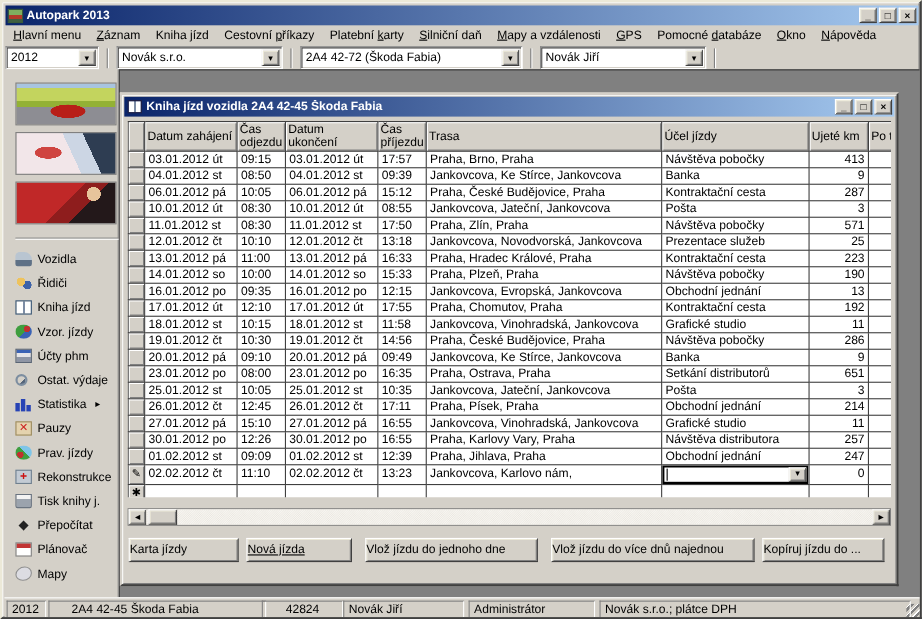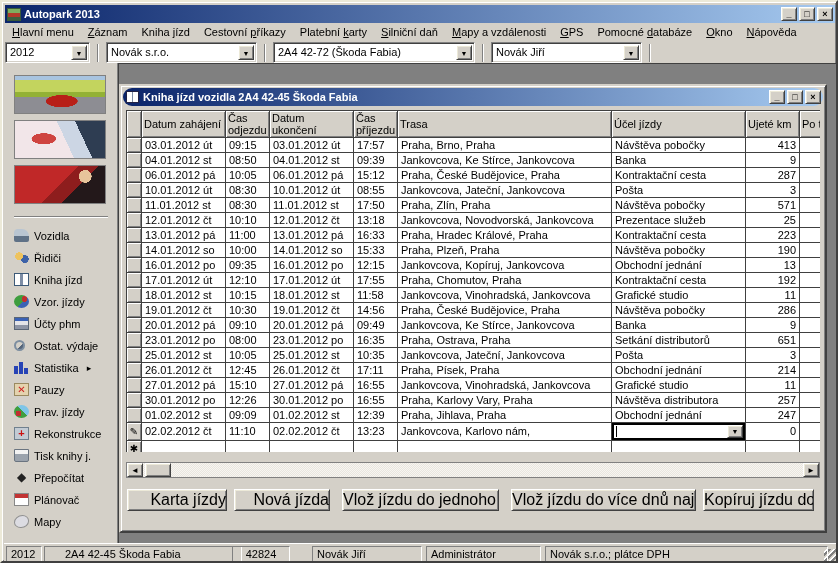--- a/index.html
+++ b/index.html
@@ -42,21 +42,21 @@
                box-shadow: inset 1px 1px 0 #ece9d8, inset -1px -1px 0 #808080; }
   .combo[data-name="year-combo"]    { width:85px; }
   .combo[data-name="company-combo"] { width:151px; }
   .combo[data-name="vehicle-combo"] { width:202px; }
   .combo[data-name="driver-combo"]  { width:151px; }
   .combo[data-name="trip-order-combo"] { width:172px; }
   .tool-sep { width:2px; height:18px; margin:0 7px; border-left:1px solid #808080; border-right:1px solid #fff; }
 
   
   #main { position:absolute; left:2px; top:61px; width:834px; height:480px; display:flex; }
-  #sidebar { width:114px; background:#d4d0c8; border-right:1px solid #808080;
+  #sidebar { width:104px; background:#d4d0c8; border-right:1px solid #808080;
              padding:12px 0 0 10px; position:relative; }
   .photo { width:92px; height:39px; margin-bottom:6px; border:1px solid #808080; }
   .photo-car { background:
       radial-gradient(ellipse 26px 10px at 52% 68%, #b81f18 0 60%, rgba(0,0,0,0) 62%),
       linear-gradient(180deg,#a8c4e0 0 10%, #c3d45e 10% 42%, #93b135 42% 58%, #8d8d93 58% 100%); }
   .photo-plane { background:
       radial-gradient(ellipse 20px 9px at 32% 48%, #cf4440 0 60%, rgba(0,0,0,0) 62%),
       linear-gradient(65deg, #f2e6e9 0 55%, #ccd6e4 55% 72%, #2e3d52 72% 100%); }
   .photo-fuel { background:
       radial-gradient(circle 7px at 78% 28%, #e7c49b 0 90%, rgba(0,0,0,0) 92%),
@@ -90,21 +90,21 @@
   .si[data-name="maps-icon"]           { background:#dcdce2; border:1px solid #909090; border-radius:60% 45% 55% 45%; }
   .submenu-arrow { margin-left:3px; font-size:9px; }
 
   
   #mdi { flex:1; background:#808080; position:relative; box-shadow: inset 1px 1px 0 #404040; }
   #inner { position:absolute; left:1px; top:21px; width:708px; height:449px; background:#d4d0c8;
            border:2px solid; border-color:#d4d0c8 #404040 #404040 #d4d0c8;
            box-shadow: inset 1px 1px 0 #fff, inset -1px -1px 0 #808080; }
   .inner-titlebar { position:absolute; left:2px; top:2px; right:2px; height:18px;
                     background:linear-gradient(90deg,#0a246a,#a6caf0);
-                    display:flex; align-items:center; padding:0 2px;border-radius:9px; }
+                    display:flex; align-items:center; padding:0 2px; }
   .inner-titlebar .title { color:#fff; font-weight:bold; margin-left:4px; flex:1; white-space:nowrap; overflow:hidden; }
 
   
   #table-wrap { position:absolute; left:5px; top:24px; width:694px; height:342px; overflow:hidden; }
   table { border-collapse:collapse; table-layout:fixed; width:734px; background:#fff; }
   col.c-sel{width:15px} col.c-d1{width:84px} col.c-t1{width:44px} col.c-d2{width:84px}
   col.c-t2{width:44px} col.c-route{width:214px} col.c-purpose{width:134px} col.c-km{width:54px} col.c-tacho{width:61px}
   th,td { border:1px solid #404040; height:15px; line-height:13px; padding:0 3px;
           overflow:hidden; white-space:nowrap; font-size:11px; text-align:left; font-weight:normal; }
   thead th { background:#d4d0c8; height:26px; white-space:normal; line-height:12px; padding:1px 2px;
@@ -124,38 +124,38 @@
           box-shadow: inset 1px 1px 0 #ece9d8, inset -1px -1px 0 #808080; }
   .track { flex:1; position:relative;
            background:linear-gradient(45deg,#e9e6df 25%,rgba(0,0,0,0) 25%,rgba(0,0,0,0) 75%,#e9e6df 75%),
                       linear-gradient(45deg,#e9e6df 25%,#f7f5f1 25%,#f7f5f1 75%,#e9e6df 75%);
            background-size:2px 2px; background-position:0 0,1px 1px; }
   .thumb { position:absolute; left:2px; top:0; width:26px; height:14px; background:#d4d0c8;
            border:1px solid; border-color:#fff #404040 #404040 #fff;
            box-shadow: inset 1px 1px 0 #ece9d8, inset -1px -1px 0 #808080; }
 
   
-  .fbtn { position:absolute; height:22px; background:#d4d0c8; font-size:16px; text-align:right;
+  .fbtn { position:absolute; height:22px; background:#d4d0c8; font-size:11px; text-align:left;
           border:1px solid; border-color:#fff #404040 #404040 #fff;
           box-shadow: inset 1px 1px 0 #ece9d8, inset -1px -1px 0 #808080;
           top:403px; line-height:20px; white-space:nowrap; overflow:hidden; }
   .fbtn.b0 { left:6px;  width:100px; }
-  .fbtn.b1 { left:113px; width:96px; }
+  .fbtn.b1 { left:113px; width:96px;text-decoration:underline; }
   .fbtn.b2 { left:221px; width:157px; }
   .fbtn.b3 { left:390px; width:185px; }
   .fbtn.b4 { left:582px; width:111px; }
 
   
   #statusbar { position:absolute; left:2px; top:541px; width:834px; height:20px; background:#d4d0c8;
                border-top:1px solid #fff; }
   .sfield { position:absolute; top:2px; height:16px; padding:1px 4px; white-space:nowrap; overflow:hidden;
             border:1px solid; border-color:#808080 #fff #fff #808080; }
   .sfield.f0 { left:2px;   width:36px; }
   .sfield.f1 { left:40px;  width:198px;padding-left:20px; }
-  .sfield.f2 { left:228px; width:58px; text-align:center; }
+  .sfield.f2 { left:234px; width:74px; text-align:center; }
   .sfield.f3 { left:308px; width:110px; }
   .sfield.f4 { left:422px; width:115px; }
   .sfield.f5 { left:541px; width:283px; }
   .grip { position:absolute; right:1px; bottom:1px; width:13px; height:13px;
           background:repeating-linear-gradient(135deg, rgba(0,0,0,0) 0 2px, #fff 2px 3px, #808080 3px 5px); }
 </style>
 </head>
 <body>
 
 <div id="app" data-name="main-window">
@@ -400,21 +400,21 @@
                   <td data-name="purpose-cell">Návštěva pobočky</td>
                   <td class="num" data-name="km-cell">190</td>
                   <td data-name="tacho-cell"></td>
                 </tr>
                 <tr data-name="trip-row">
                   <td class="sel" data-name="row-selector"></td>
                   <td data-name="start-date-cell">16.01.2012 po</td>
                   <td data-name="dep-time-cell">09:35</td>
                   <td data-name="end-date-cell">16.01.2012 po</td>
                   <td data-name="arr-time-cell">12:15</td>
-                  <td data-name="route-cell">Jankovcova, Kopíruj, Jankovcova</td>
+                  <td data-name="route-cell">Jankovcova, Evropská, Jankovcova</td>
                   <td data-name="purpose-cell">Obchodní jednání</td>
                   <td class="num" data-name="km-cell">13</td>
                   <td data-name="tacho-cell"></td>
                 </tr>
                 <tr data-name="trip-row">
                   <td class="sel" data-name="row-selector"></td>
                   <td data-name="start-date-cell">17.01.2012 út</td>
                   <td data-name="dep-time-cell">12:10</td>
                   <td data-name="end-date-cell">17.01.2012 út</td>
                   <td data-name="arr-time-cell">17:55</td>

